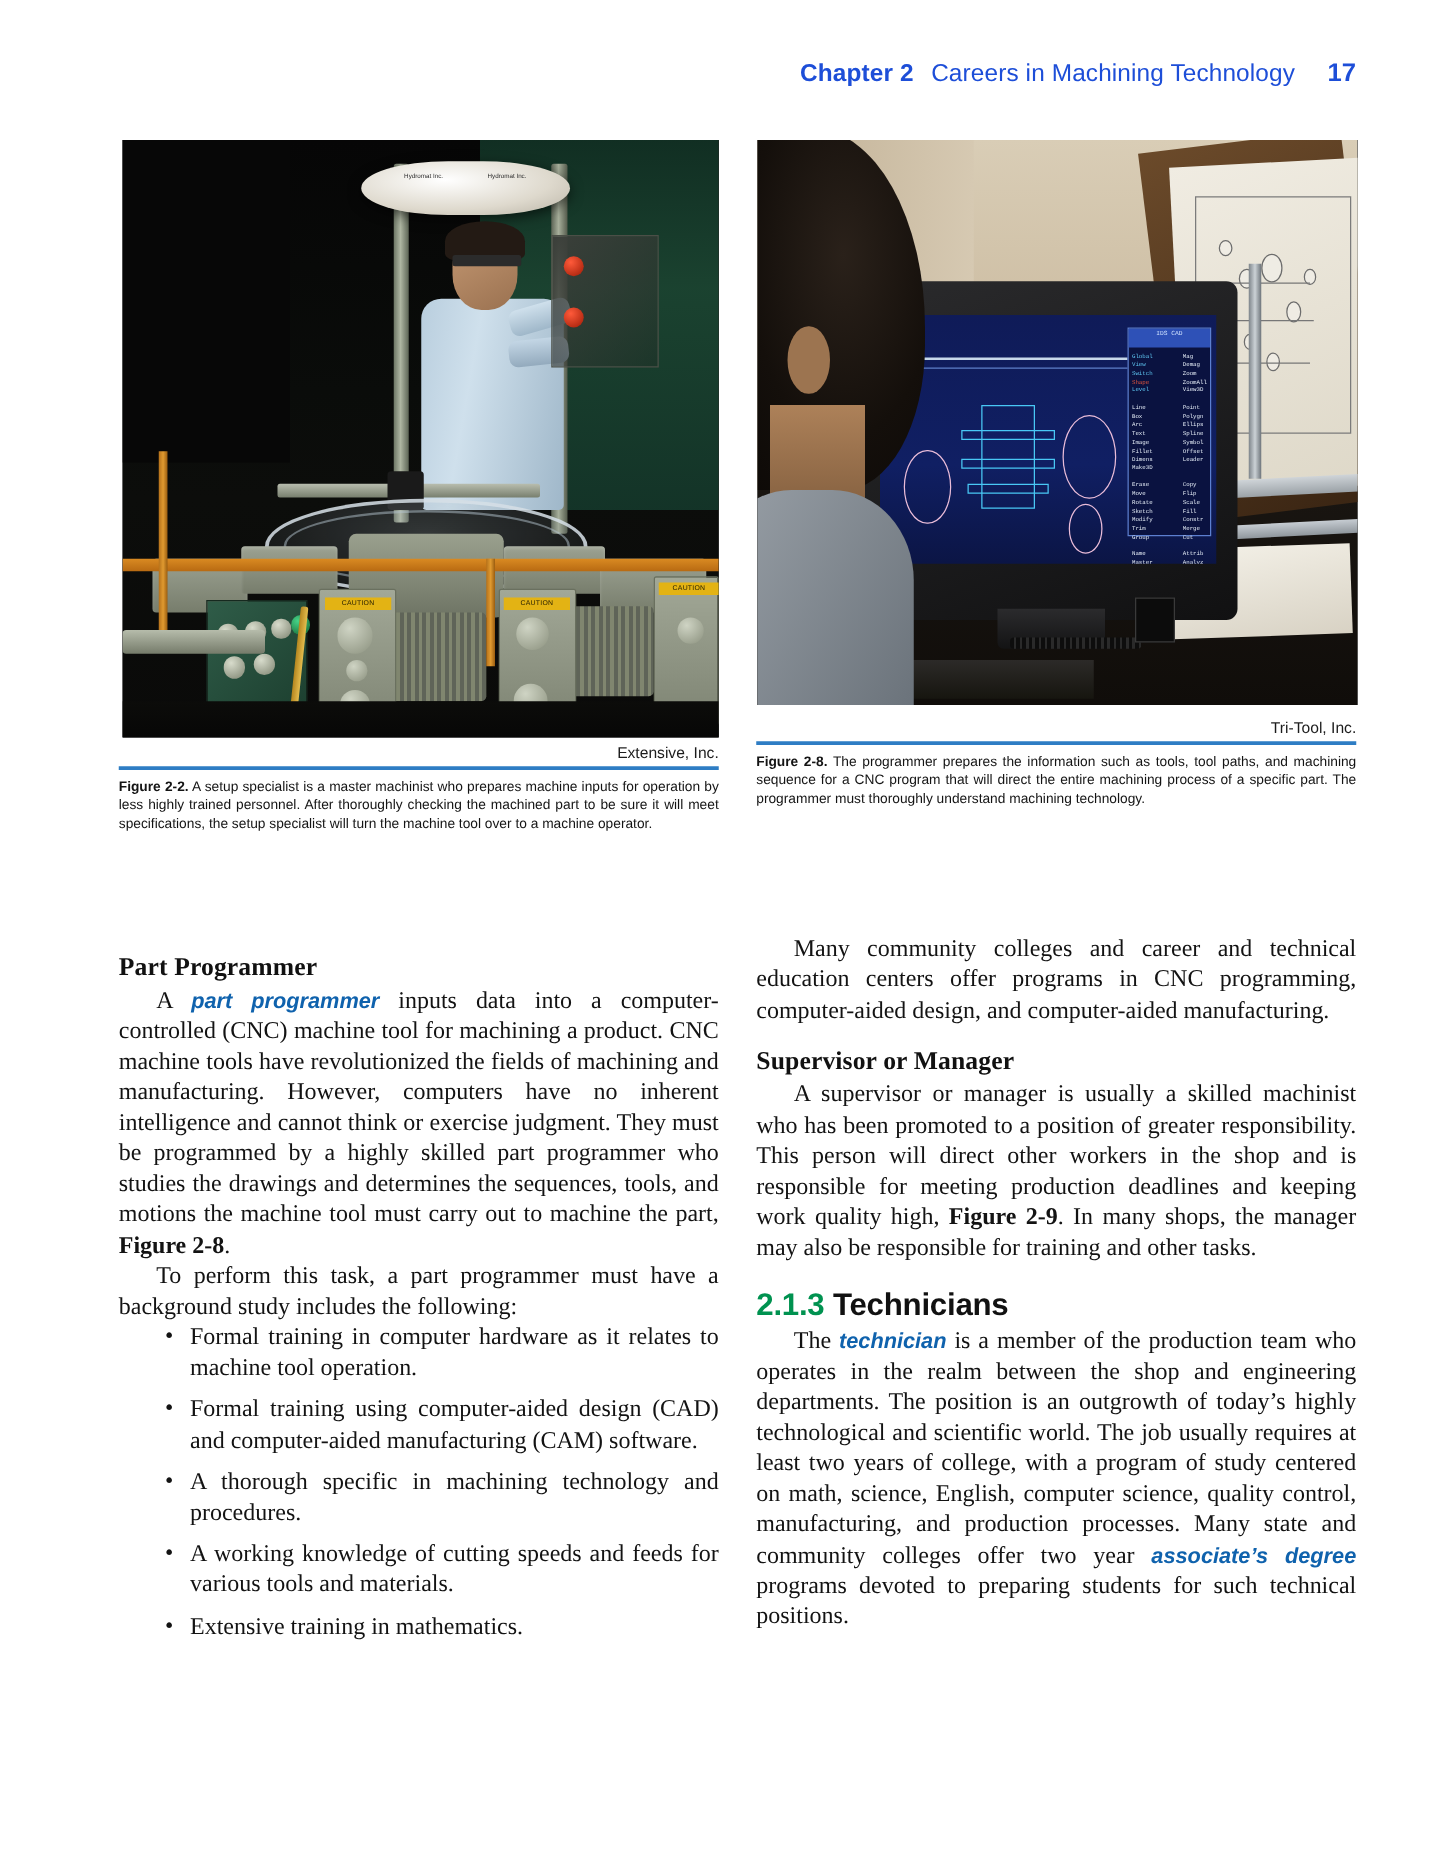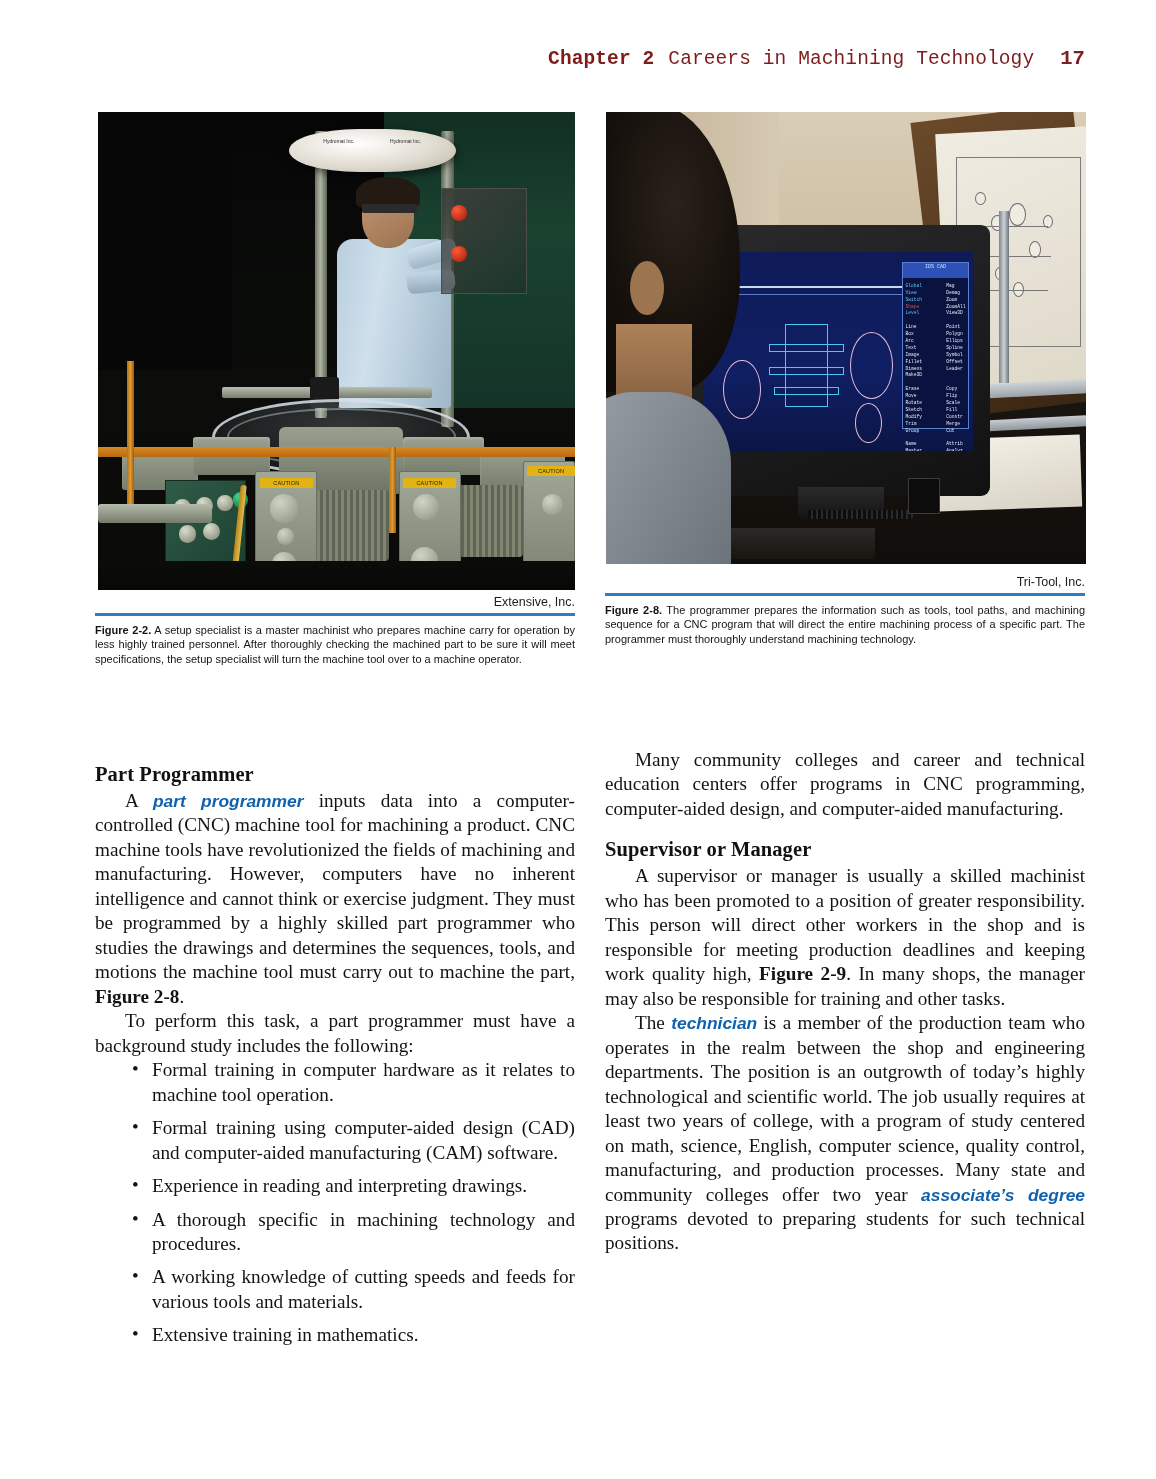--- a/index.html
+++ b/index.html
@@ -9,22 +9,22 @@
     background:#ffffff;
     font-family:"Liberation Serif", serif;
     color:#171717;
     position:relative;
     overflow:hidden;
   }
 
   
   .runhead {
     position:absolute; top:47px; right:71px;
-    font-family:Liberation Mono, monospace;
-    font-size:19.5px; color:#7f1d1d;
+    font-family:Liberation Sans, sans-serif;
+    font-size:19.5px; color:#1d4ed8;
     white-space:nowrap; letter-spacing:.1px;text-align:center;
   }
   .runhead .ch { font-weight:bold; }
   .runhead .ttl { margin-left:14px; }
   .runhead .pg { font-weight:bold; margin-left:26px; font-size:20.5px; }
 
   
   .col { position:absolute; width:480px; }
   .col-left  { left:95px; }
   .col-right { left:605px; }
@@ -457,32 +457,31 @@
   <div class="p2-ear"></div>
   <div class="p2-neck"></div>
   <div class="p2-shoulder"></div>
 </div>
 
 <div class="col col-left" style="top:596px;">
   <div class="credit">Extensive, Inc.</div>
   <div class="rule"></div>
   <div class="caption">
     <b>Figure 2-2.</b>
-    <span>A setup specialist is a master machinist who prepares machine carry for operation by less highly trained personnel. After thoroughly checking the machined part to be sure it will meet specifications, the setup specialist will turn the machine tool over to a machine operator.</span>
+    <span>A setup specialist is a master machinist who prepares machine inputs for operation by less highly trained personnel. After thoroughly checking the machined part to be sure it will meet specifications, the setup specialist will turn the machine tool over to a machine operator.</span>
   </div>
 </div>
 
 <div class="col col-left" style="top:763px;">
   <h3 class="h-sub">Part Programmer</h3>
   <p class="body"><span>A </span><span class="kt">part programmer</span><span> inputs data into a computer-controlled (CNC) machine tool for machining a product. CNC machine tools have revolutionized the fields of machining and manufacturing. However, computers have no inherent intelligence and cannot think or exercise judgment. They must be programmed by a highly skilled part programmer who studies the drawings and determines the sequences, tools, and motions the machine tool must carry out to machine the part, </span><span class="fg">Figure 2-8</span><span>.</span></p>
   <p class="body">To perform this task, a part programmer must have a background study includes the following:</p>
   <ul class="bullets">
     <li>Formal training in computer hardware as it relates to machine tool operation.</li>
     <li>Formal training using computer-aided design (CAD) and computer-aided manufacturing (CAM) software.</li>
-    <li>Experience in reading and interpreting drawings.</li>
     <li>A thorough specific in machining technology and procedures.</li>
     <li>A working knowledge of cutting speeds and feeds for various tools and materials.</li>
     <li>Extensive training in mathematics.</li>
   </ul>
 </div>
 
 <div class="col col-right" style="top:576px;">
   <div class="credit">Tri-Tool, Inc.</div>
   <div class="rule"></div>
   <div class="caption">
@@ -490,14 +489,15 @@
     <span>The programmer prepares the information such as tools, tool paths, and machining sequence for a CNC program that will direct the entire machining process of a specific part. The programmer must thoroughly understand machining technology.</span>
   </div>
 </div>
 
 <div class="col col-right" style="top:748px;">
   <p class="body">Many community colleges and career and technical education centers offer programs in CNC programming, computer-aided design, and computer-aided manufacturing.</p>
 
   <h3 class="h-sub" style="margin-top:17px;">Supervisor or Manager</h3>
   <p class="body"><span>A supervisor or manager is usually a skilled machinist who has been promoted to a position of greater responsibility. This person will direct other workers in the shop and is responsible for meeting production deadlines and keeping work quality high, </span><span class="fg">Figure 2-9</span><span>. In many shops, the manager may also be responsible for training and other tasks.</span></p>
 
+  <h2 class="h-num" style="margin-top:19px;"><span class="numpart">2.1.3</span> <span>Technicians</span></h2>
   <p class="body"><span>The </span><span class="kt">technician</span><span> is a member of the production team who operates in the realm between the shop and engineering departments. The position is an outgrowth of today’s highly technological and scientific world. The job usually requires at least two years of college, with a program of study centered on math, science, English, computer science, quality control, manufacturing, and production processes. Many state and community colleges offer two year </span><span class="kt">associate’s degree</span><span> programs devoted to preparing students for such technical positions.</span></p>
 </div>
 
 </body></html>

